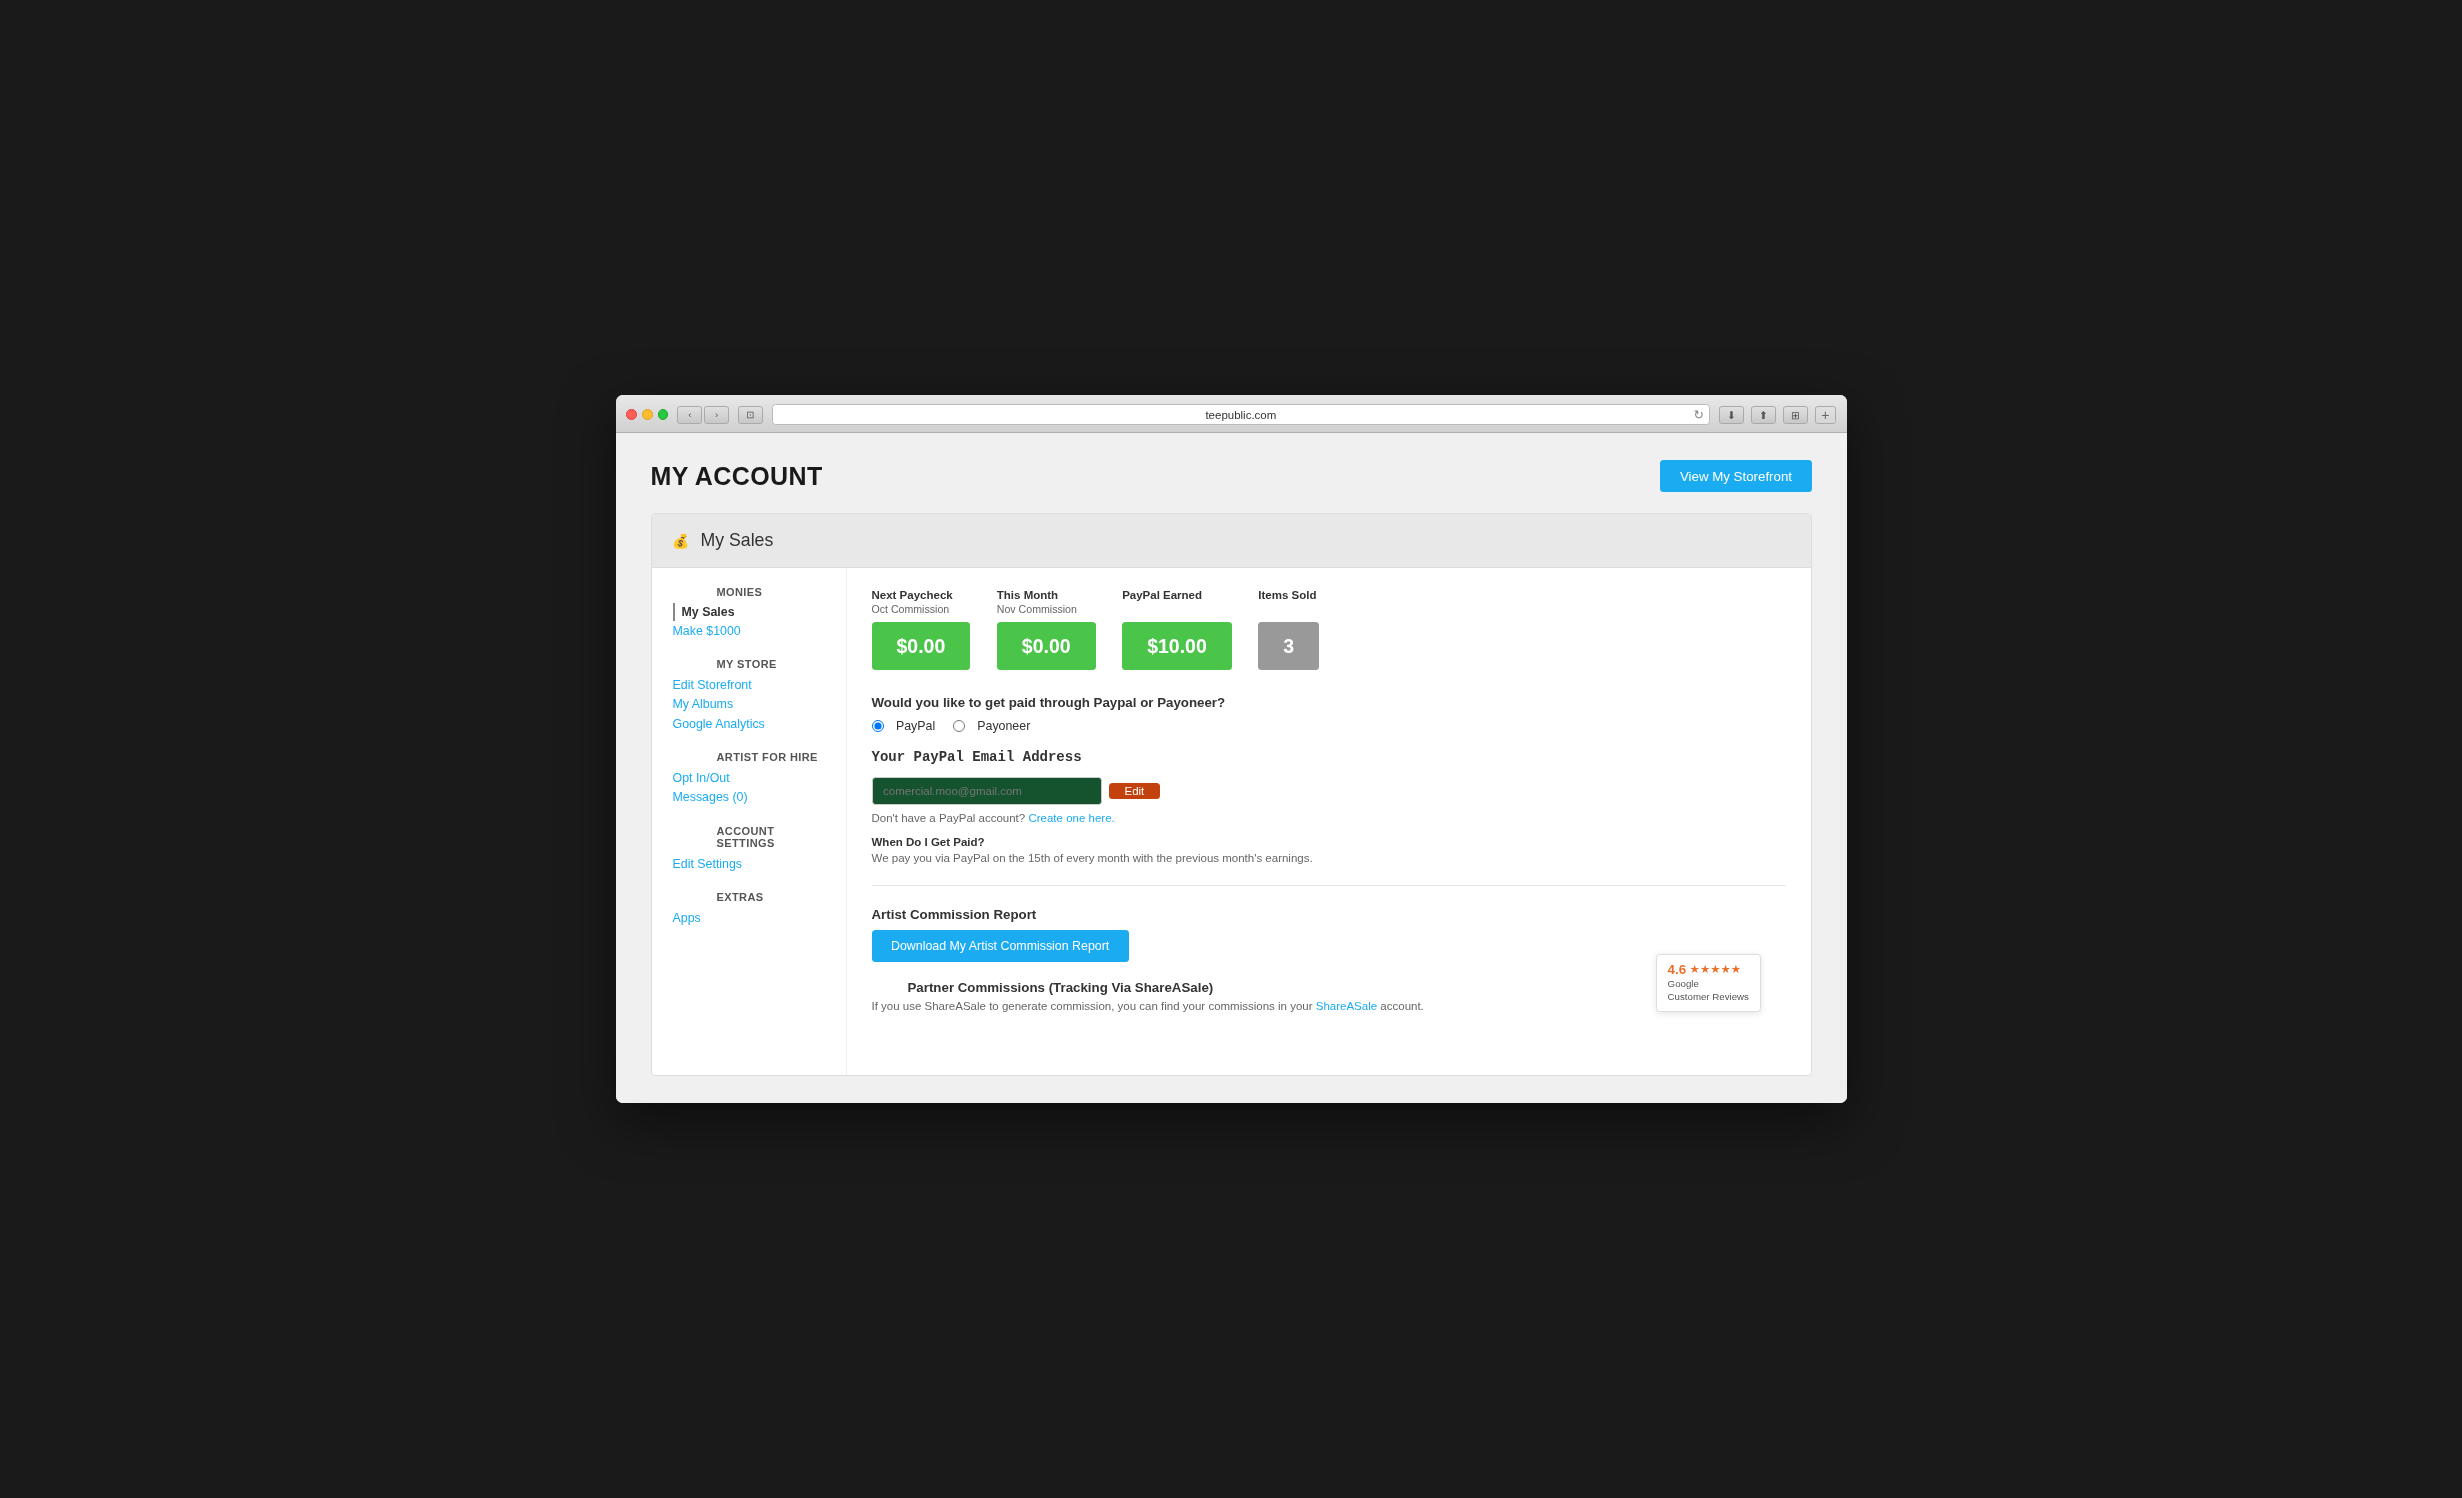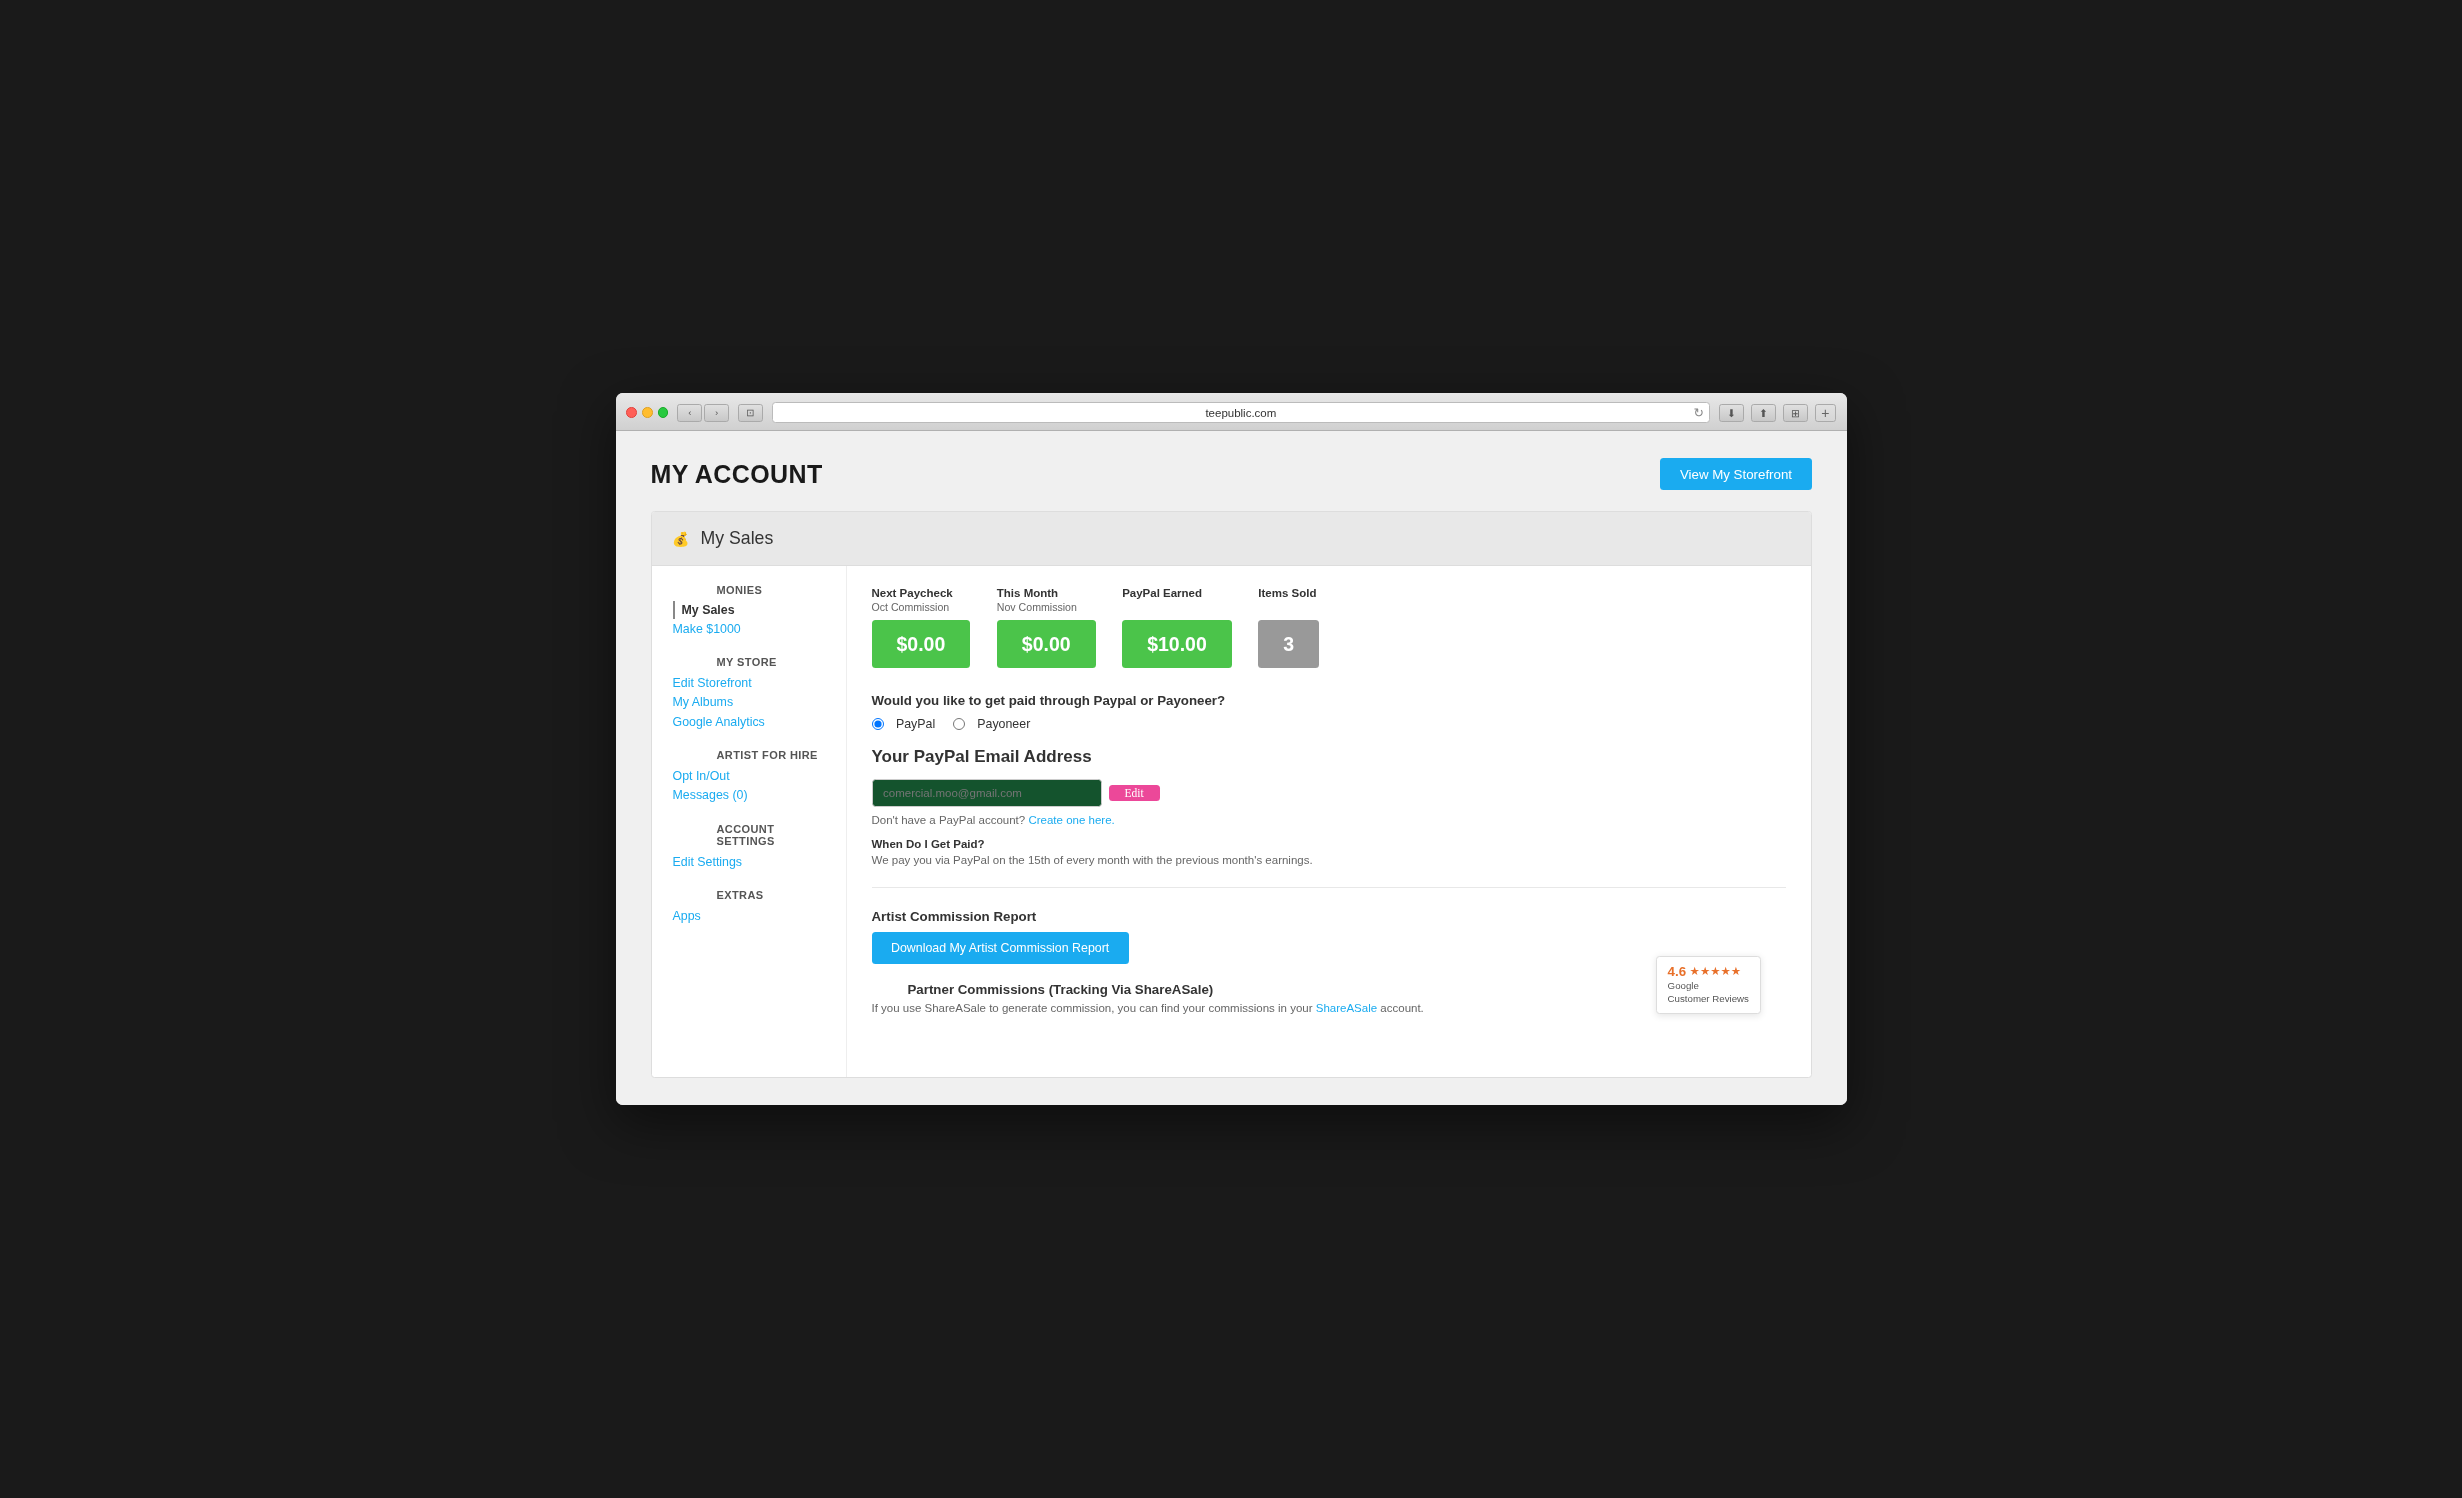--- a/index.html
+++ b/index.html
@@ -270,50 +270,50 @@
       align-items: center;
       gap: 12px;
       font-size: 12.4px;
       color: #333;
     }
     .radio-option input[type="radio"] {
       width: 12.4px;
       height: 12.4px;
     }
     .field-label {
-      font-size: 17px;
+      font-size: 14px;
       font-weight: 600;
       color: #333;
       margin-bottom: 12px;
+      font-family: Liberation Mono, monospace;
     }
     .email-row {
       display: flex;
       gap: 7px;
       align-items: center;
       margin-bottom: 7px;
     }
     .email-input {
       border: 0.9px solid #ccc;
       border-radius: 3.5px;
       padding: 7px 10.6px;
       font-size: 11.5px;
       color: #999;
       width: 230px;
       background: #14532d;
     }
     .edit-btn {
-      background: #ec4899;
+      background: #c2410c;
       color: white;
       border: none;
       padding: 2px 16px;
       border-radius: 3.5px;
       font-size: 11.5px;
       font-weight: 500;
       cursor: pointer;
-      font-family: Liberation Serif, serif;
     }
     .paypal-note {
       font-size: 11.5px;
       color: #666;
       margin-bottom: 12.4px;
     }
     .paypal-note a {
       color: #1aabf0;
       text-decoration: none;
     }

